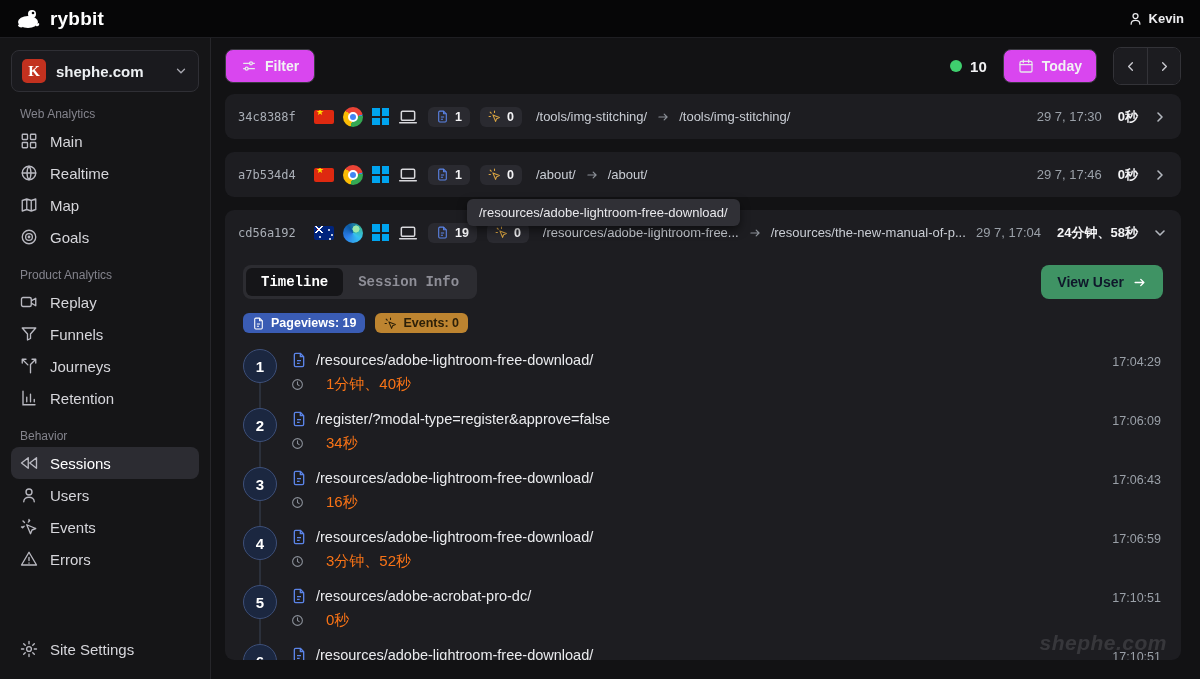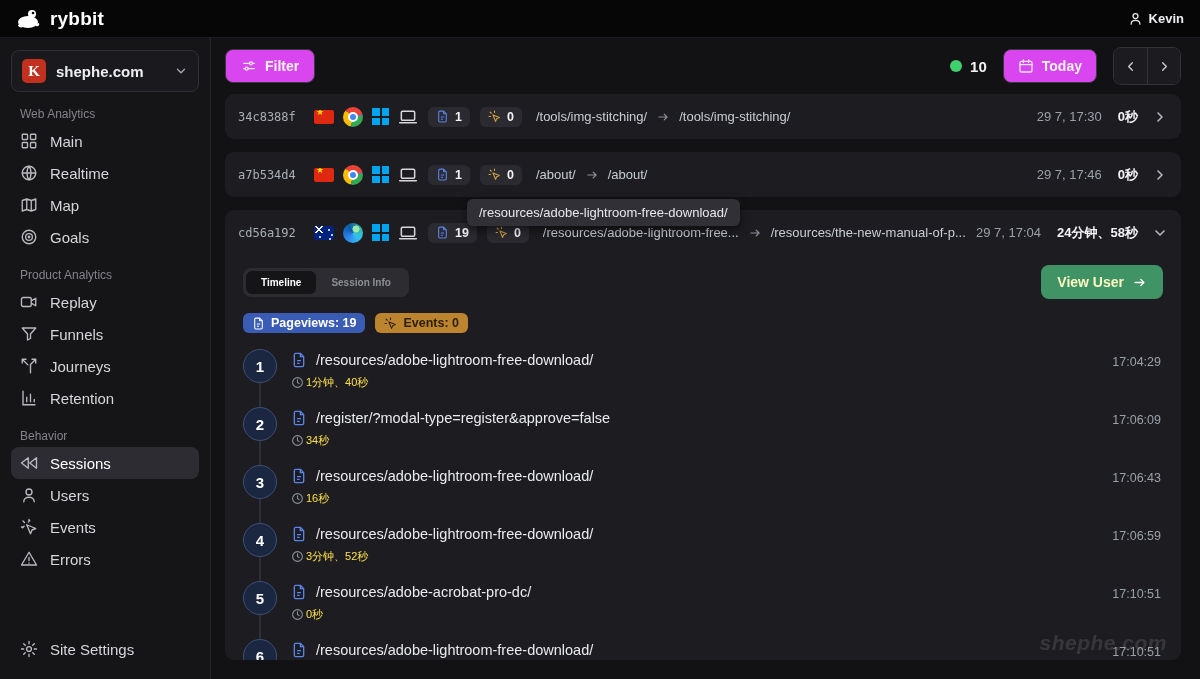--- a/index.html
+++ b/index.html
@@ -79,40 +79,40 @@
     overflow:hidden; white-space:nowrap; margin-left:4px; }
   .arrow { color:#8b9097; flex:none; display:flex; }
   .sess-date { font-size:13px; color:#9aa0a8; flex:none; }
   .sess-dur { font-size:13px; color:#f4f4f6; font-weight:bold; flex:none; margin-left:6px; }
   .row-caret { color:#b3b7be; display:flex; flex:none; margin-left:4px; cursor:pointer; }
 
   
   .expanded-card { background:#1d1d21; border-radius:9px; overflow:hidden; height:450px; }
   .exp-head { display:flex; align-items:center; justify-content:space-between; padding:10px 18px 4px; }
   .tabs { background:#2c2c31; border-radius:8px; padding:3px; display:flex; }
-  .tab { padding:6px 15px; font-size:10px; color:#8e8e97; border-radius:6px; cursor:pointer; font-weight:600; }
+  .tab { padding:6px 15px; font-size:14px; color:#8e8e97; border-radius:6px; cursor:pointer; font-weight:600;font-family:Liberation Mono, monospace; }
   .tab.active { background:#151518; color:#fff; }
-  .view-user-btn { background:#3f9364; border:none; color:#fef9c3; font-size:14px; font-weight:600;
+  .view-user-btn { background:#3f9364; border:none; color:#0f172a; font-size:14px; font-weight:600;
     border-radius:8px; padding:9px 16px; display:flex; align-items:center; gap:8px; cursor:pointer; }
   .badge-row { display:flex; gap:10px; padding:10px 18px 4px; }
   .badge { display:flex; align-items:center; gap:6px; border-radius:6px; padding:3px 9px;
     font-size:12.5px; font-weight:bold; }
   .badge-blue { background:#3a5cb4; color:#fff; }
   .badge-amber { background:#bd8430; color:#2d2008; }
 
   .timeline { position:relative; padding:12px 18px 0; }
   .tl-line { position:absolute; left:34px; top:24px; bottom:0; width:2px; background:#2b303b; }
   .tl-item { position:relative; display:flex; margin-bottom:14px; min-height:44px; }
   .tl-num { width:34px; height:34px; border-radius:50%; background:#1b2740; border:1.5px solid #3d4f78;
     color:#fff; font-size:15px; font-weight:600; display:flex; align-items:center; justify-content:center;
     flex:none; position:relative; z-index:1; }
   .tl-body { margin-left:14px; padding-top:3px; flex:1; }
   .tl-path-row { display:flex; align-items:center; gap:9px; }
   .tl-path { font-size:14.5px; color:#eaebee; }
-  .tl-dur { display:flex; align-items:center; gap:2px; margin-top:7px; font-size:11px; color:#fde047; }
+  .tl-dur { display:flex; align-items:center; gap:22px; margin-top:7px; font-size:15px; color:#f97316; }
   .tl-time { position:absolute; right:2px; top:6px; font-size:12.5px; color:#9aa0a8; }
 
   .tooltip { position:absolute; left:256px; top:161px; background:#303036; border-radius:6px;
     padding:6px 12px; font-size:13px; color:#e8e8ec; box-shadow:0 4px 10px rgba(0,0,0,.5); z-index:5; white-space:nowrap; }
   .watermark { position:absolute; right:33px; bottom:24px; font-size:21px; font-weight:bold;
     font-style:italic; color:rgba(190,190,200,.16); z-index:6; letter-spacing:.5px; }
   svg { display:block; }
 </style>
 </head>
 <body>

